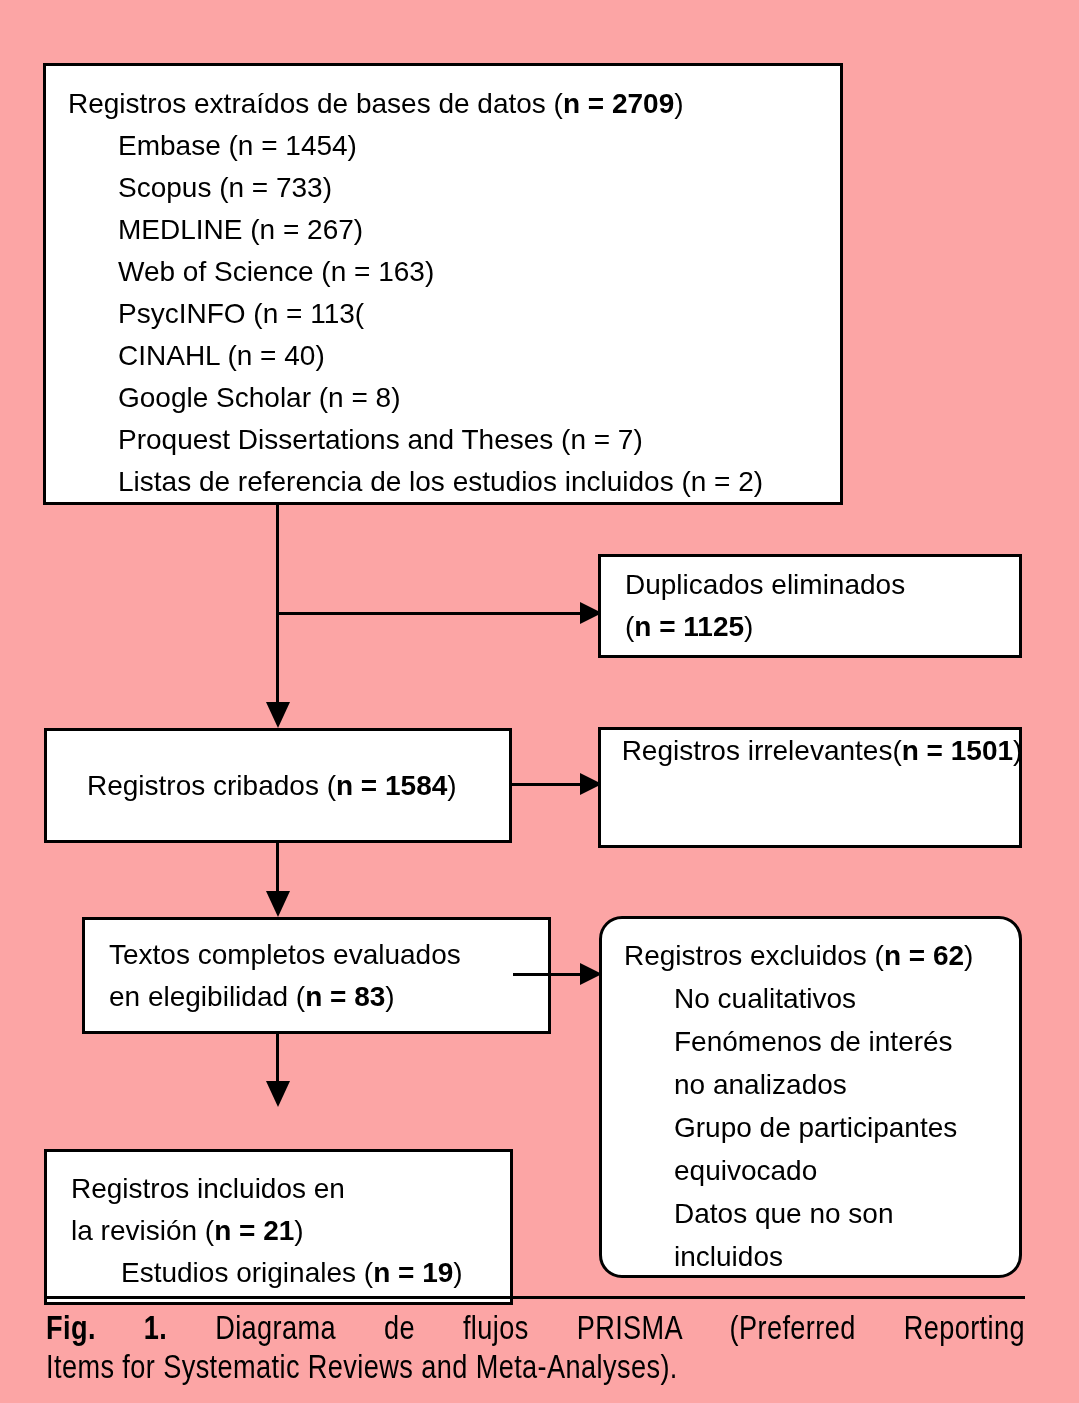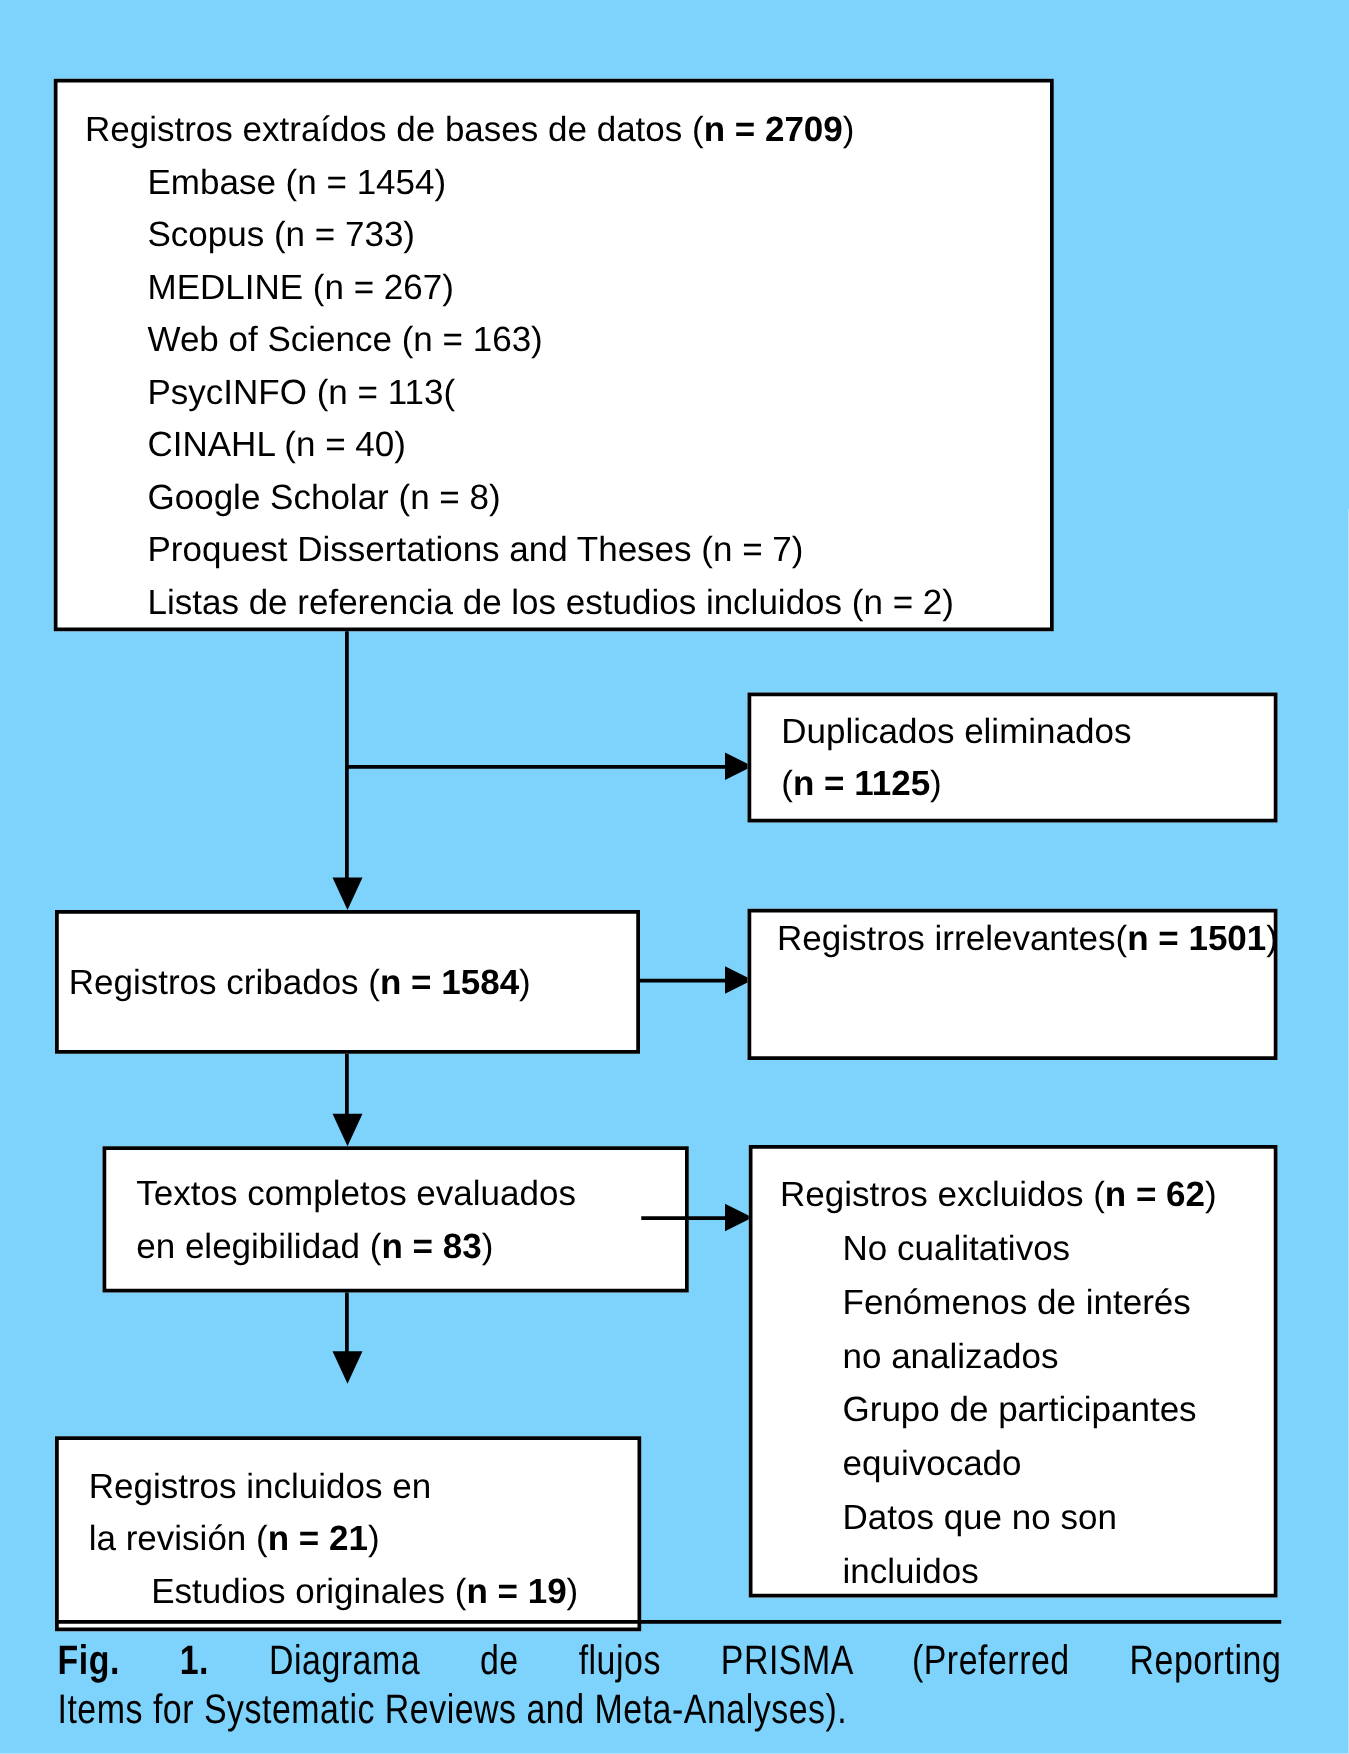--- a/index.html
+++ b/index.html
@@ -1,20 +1,20 @@
 <!DOCTYPE html>
 <html><head>
 <meta charset="utf-8">
 <style>
   html, body { margin: 0; padding: 0; background: #ffffff; }
   .page {
     position: relative;
     width: 1079px;
     height: 1403px;
-    background: #7dd3fc;
+    background: #fca5a5;
     font-family: "Liberation Sans", sans-serif;
     color: #000000;
     overflow: hidden;
   }
   .box {
     position: absolute;
     border: 3px solid #000000;
     background: #ffffff;
     box-sizing: border-box;
     font-size: 28px;
@@ -26,33 +26,33 @@
 
   
   .box-identification { left: 43px; top: 63px; width: 800px; height: 442px; padding: 17px 16px 0 22px; }
 
   
   .box-duplicates { left: 598px; top: 554px; width: 424px; height: 104px;
     display: flex; flex-direction: column; justify-content: center; padding-left: 24px; }
 
   
   .box-screened { left: 44px; top: 728px; width: 468px; height: 115px;
-    display: flex; flex-direction: column; justify-content: center; padding-left: 8px; }
+    display: flex; flex-direction: column; justify-content: center; padding-left: 40px; }
 
   
   .box-irrelevant { left: 598px; top: 727px; width: 424px; height: 121px;
     display: flex; justify-content: center; padding-left: 24px; }
 
   
   .box-fulltext { left: 44px; top: 917px; width: 469px; height: 117px;
     display: flex; flex-direction: column; justify-content: center; padding-left: 24px; margin-left: 38px; }
 
   
   .box-excluded { left: 599px; top: 916px; width: 423px; height: 362px;
-    padding: 15px 10px 0 22px; line-height: 43px; }
+    padding: 15px 10px 0 22px; line-height: 43px; border-radius: 23px; }
 
   
   .box-included { left: 44px; top: 1109px; width: 469px; height: 156px; padding: 16px 10px 0 24px; margin-top: 40px; }
 
   
   .vline { position: absolute; width: 3px; background: #000000; }
   .hline { position: absolute; height: 3px; background: #000000; }
   .arrowhead-down {
     position: absolute; width: 0; height: 0;
     border-left: 12px solid transparent; border-right: 12px solid transparent;

